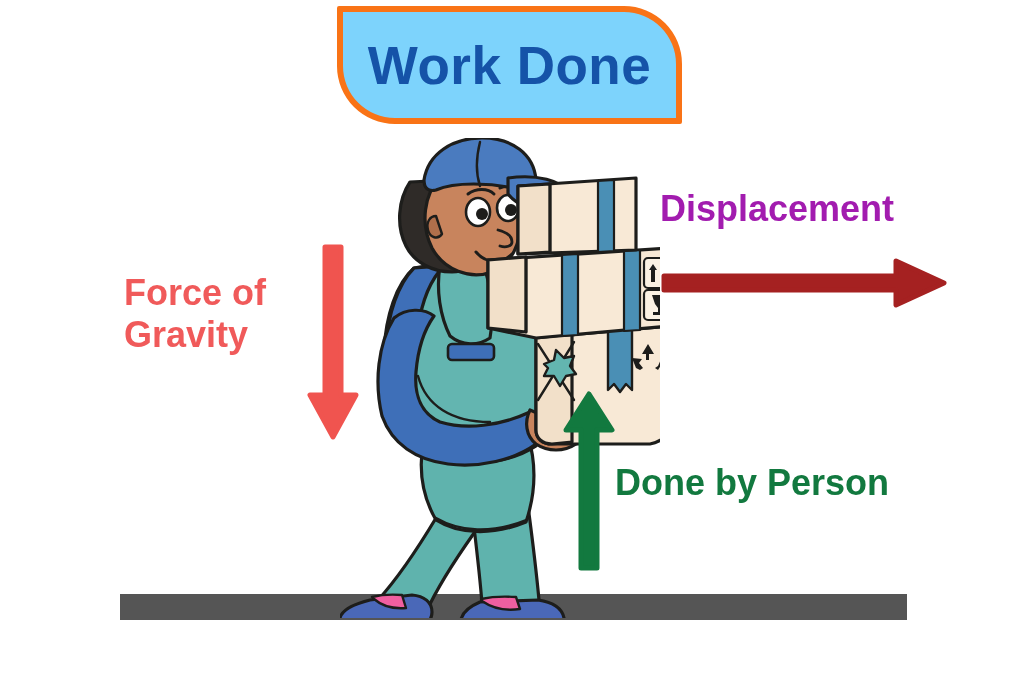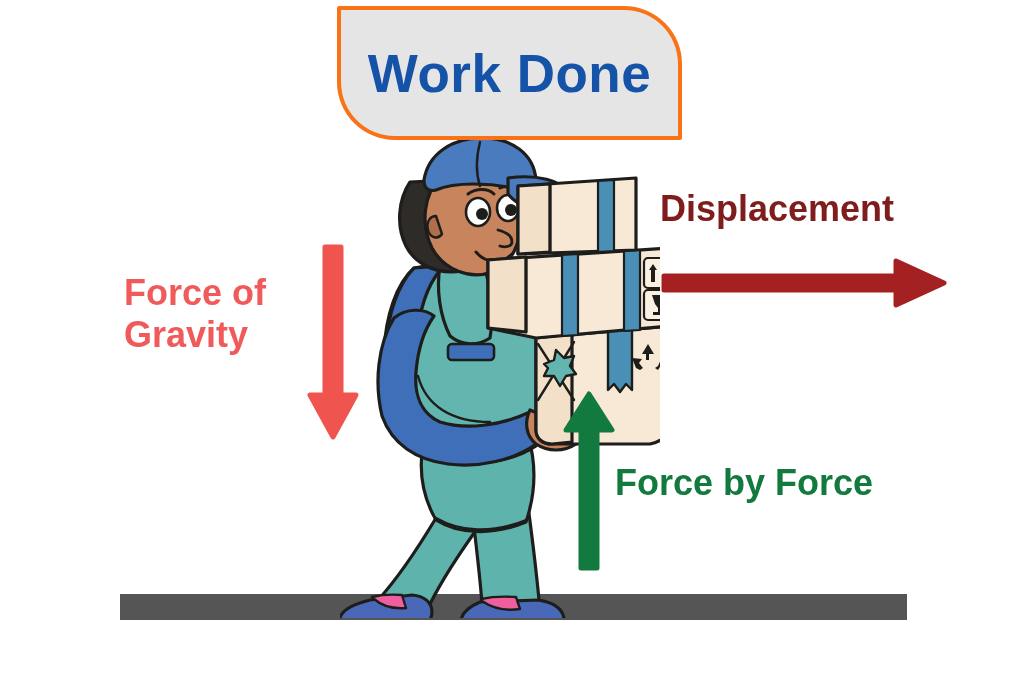--- a/index.html
+++ b/index.html
@@ -17,23 +17,23 @@
     background: #ffffff;
     overflow: hidden;
   }
 
   
   #title-card {
     position: absolute;
     left: 337px;
     top: 6px;
     width: 345px;
-    height: 134px;
-    background: #e5e5e5;
-    border: 4px solid #f97316;
+    height: 118px;
+    background: #7dd3fc;
+    border: 6px solid #f97316;
     border-top-left-radius: 2px;
     border-top-right-radius: 58px;
     border-bottom-right-radius: 2px;
     border-bottom-left-radius: 58px;
     box-sizing: border-box;
     display: flex;
     align-items: center;
     justify-content: center;
   }
   #title-text {
@@ -55,21 +55,21 @@
     left: 124px;
     top: 272px;
     width: 200px;
     font-size: 36px;
     color: #f05a5a;
   }
   #label-displacement {
     left: 660px;
     top: 188px;
     font-size: 36px;
-    color: #7f1d1d;
+    color: #a21caf;
   }
   #label-force-person {
     left: 615px;
     top: 462px;
     font-size: 36px;
     color: #12793f;
   }
 
   
   .arrow-svg {
@@ -236,15 +236,15 @@
 Gravity</div>
 
   <svg id="arrow-displacement" class="arrow-svg" width="290" height="56" viewBox="0 0 290 56">
     <path d="M 4 21 L 236 21 L 236 6 L 284 28 L 236 50 L 236 35 L 4 35 Z" fill="#a52121" stroke="#a52121" stroke-width="5" stroke-linejoin="round"></path>
   </svg>
   <div class="label" id="label-displacement">Displacement</div>
 
   <svg id="arrow-force-person" class="arrow-svg" width="66" height="185" viewBox="0 0 66 185">
     <path d="M 25 180 L 25 42 L 10 42 L 33 6 L 56 42 L 41 42 L 41 180 Z" fill="#12793f" stroke="#12793f" stroke-width="5" stroke-linejoin="round"></path>
   </svg>
-  <div class="label" id="label-force-person">Force by Force</div>
+  <div class="label" id="label-force-person">Done by Person</div>
 
 </div>
 
 </body></html>

